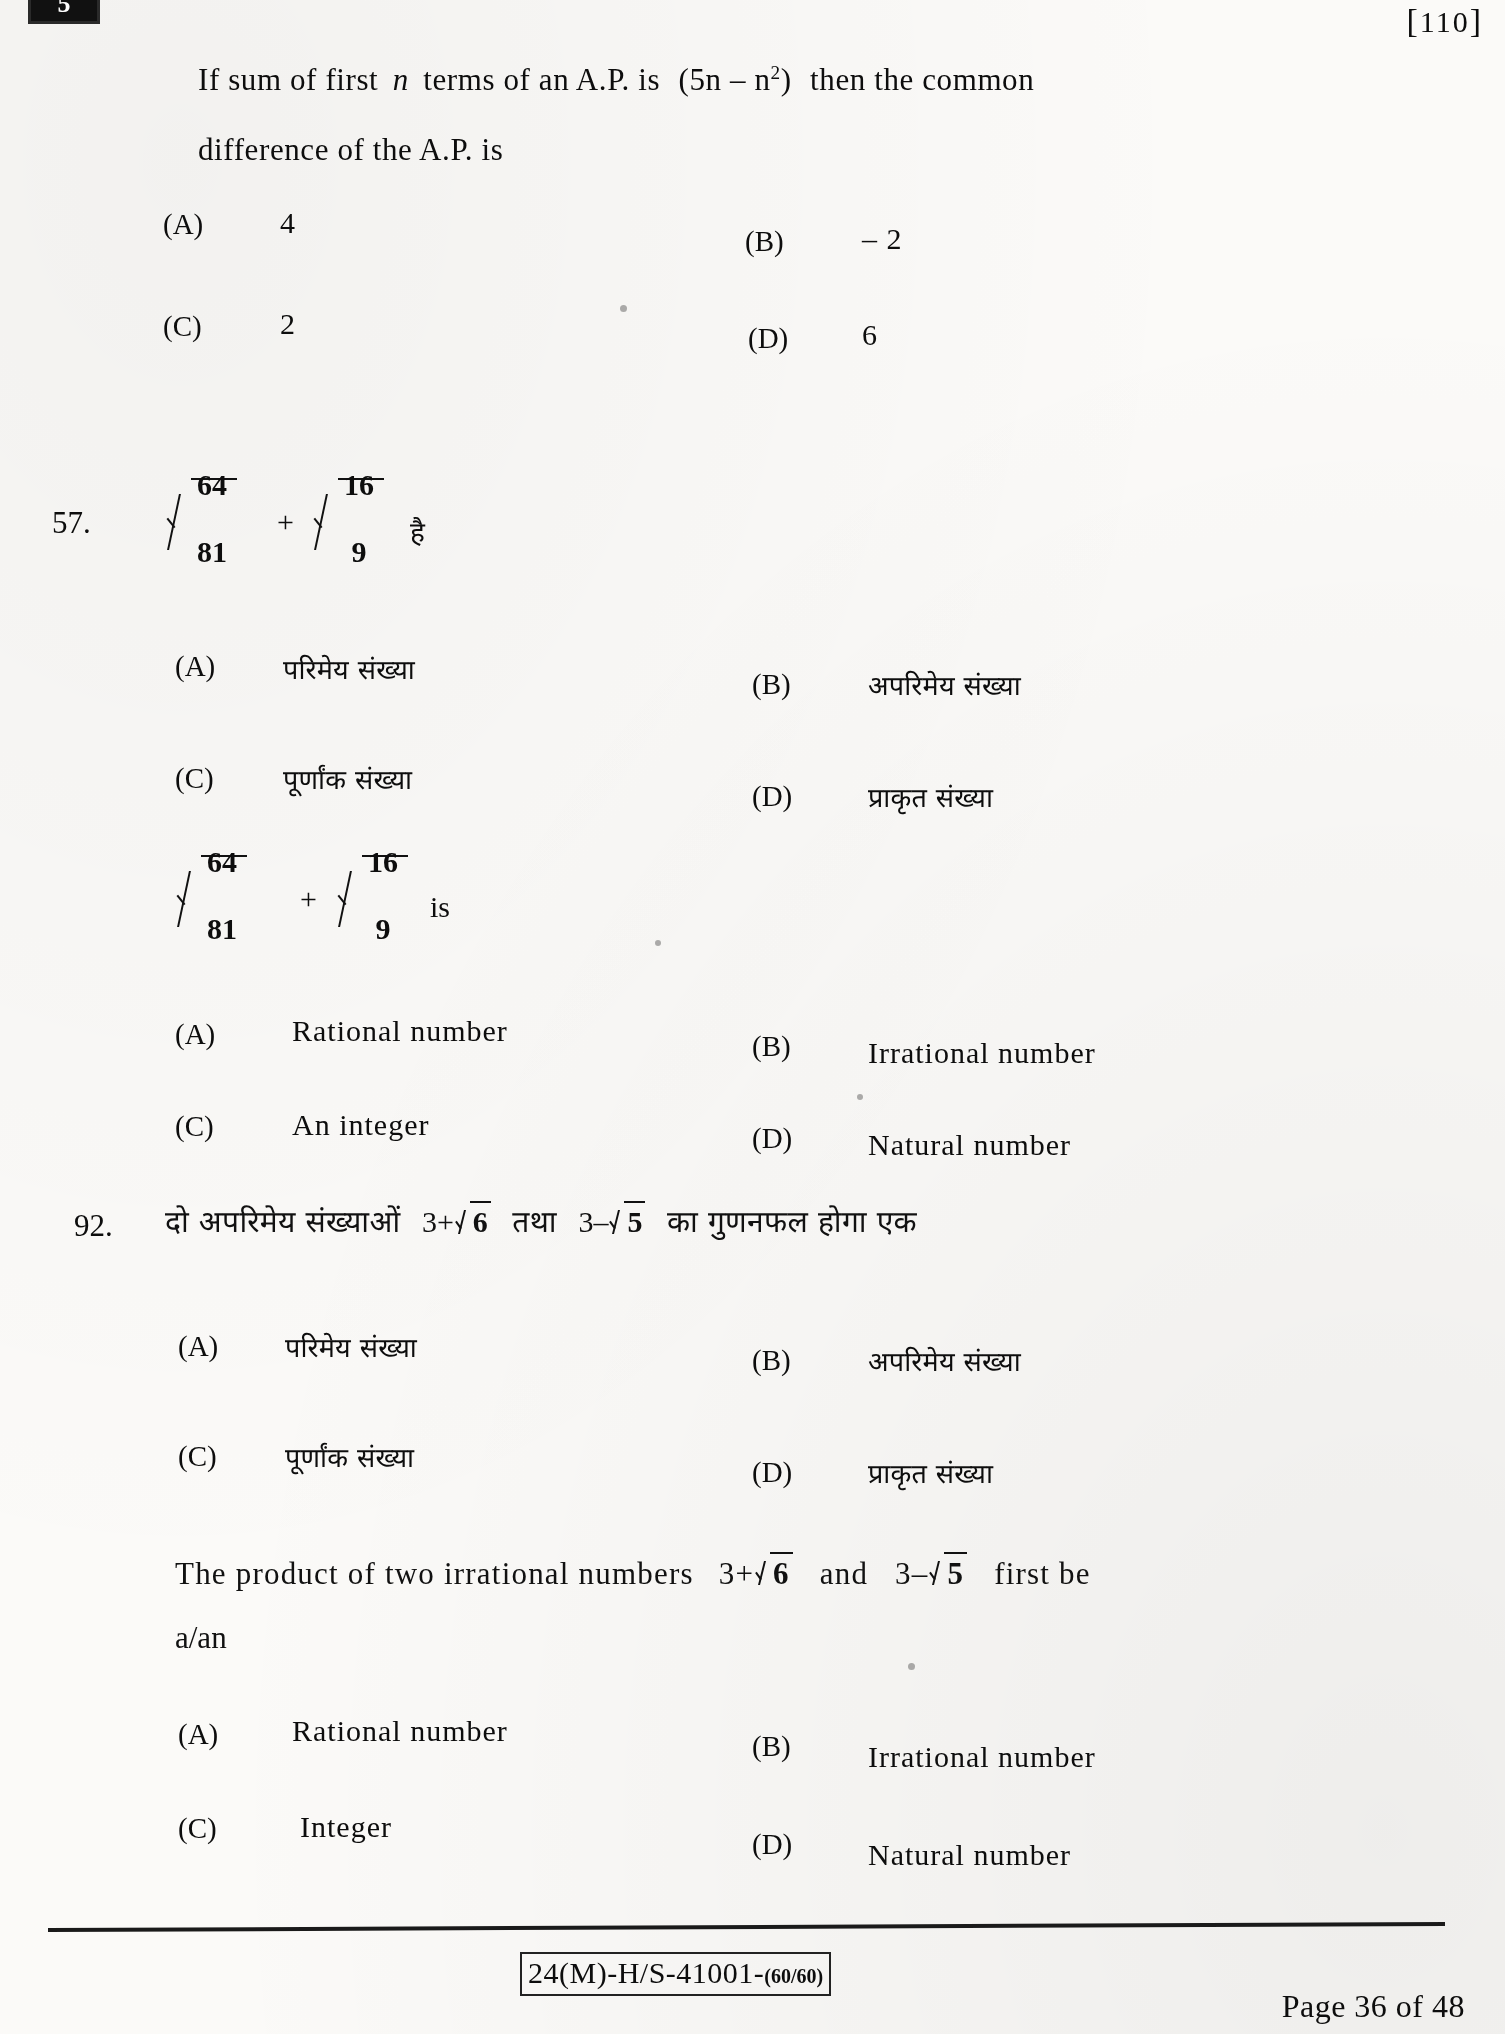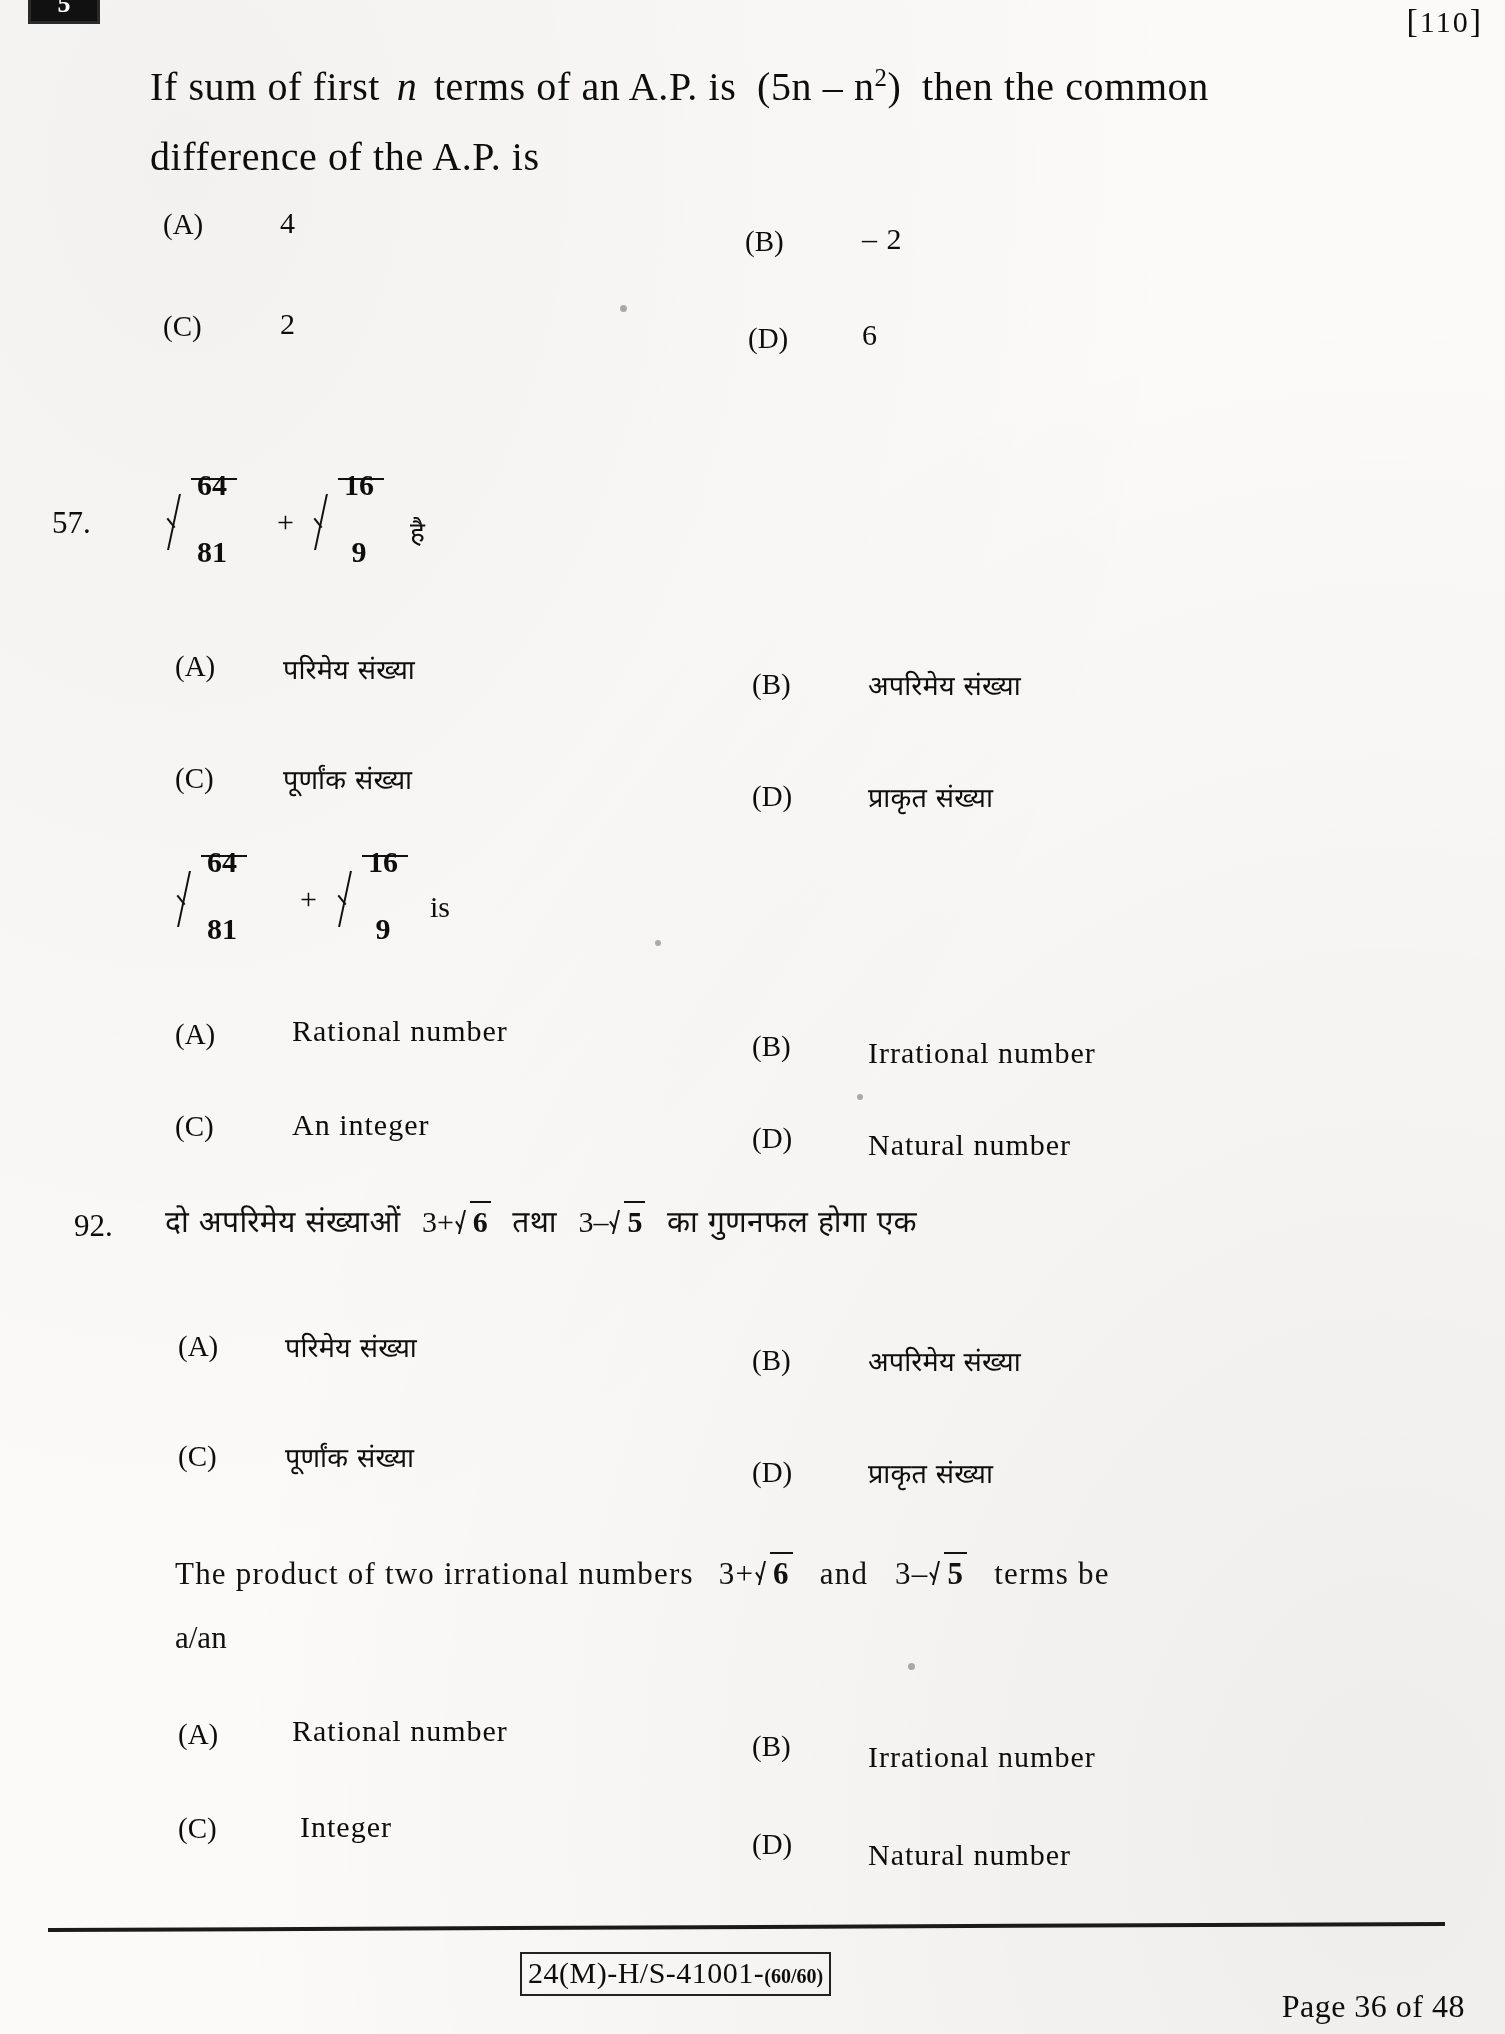--- a/index.html
+++ b/index.html
@@ -58,23 +58,24 @@
     color: #111;
     white-space: nowrap;
   }
   .qnum {
     position: absolute;
     font-size: 31px;
     font-family: "Liberation Serif", serif;
   }
   .stem {
     position: absolute;
-    font-size: 40px;
+    font-size: 31px;
     letter-spacing: 0.6px;
     line-height: 1.45;
+    margin-left: 48px;
   }
   .hindi {
     font-family: "DejaVu Sans", sans-serif;
     font-size: 28px;
     letter-spacing: 0.3px;
   }
   .opt-tag {
     position: absolute;
     font-size: 29px;
   }
@@ -343,21 +344,21 @@
 
   <div class="blk" style="left:175px; top:1555px; font-size:31px; letter-spacing:1.2px;">
     <span>The product of two irrational numbers</span>
     <span style="padding-left:16px;">
       <span>3+</span><span class="sqrt-inline"><span class="sgn"></span><span class="rad">6</span></span>
     </span>
     <span style="padding-left:18px;">and</span>
     <span style="padding-left:18px;">
       <span>3–</span><span class="sqrt-inline"><span class="sgn"></span><span class="rad">5</span></span>
     </span>
-    <span style="padding-left:18px;">terms be</span>
+    <span style="padding-left:18px;">first be</span>
   </div>
   <div class="blk" style="left:175px; top:1620px; font-size:31px;">a/an</div>
 
   <div class="opt-tag" style="left:178px; top:1718px;">(A)</div>
   <div class="opt-txt" style="left:292px; top:1714px;">Rational number</div>
   <div class="opt-tag" style="left:752px; top:1730px;">(B)</div>
   <div class="opt-txt" style="left:868px; top:1740px;">Irrational number</div>
 
   <div class="opt-tag" style="left:178px; top:1812px;">(C)</div>
   <div class="opt-txt" style="left:300px; top:1810px;">Integer</div>

